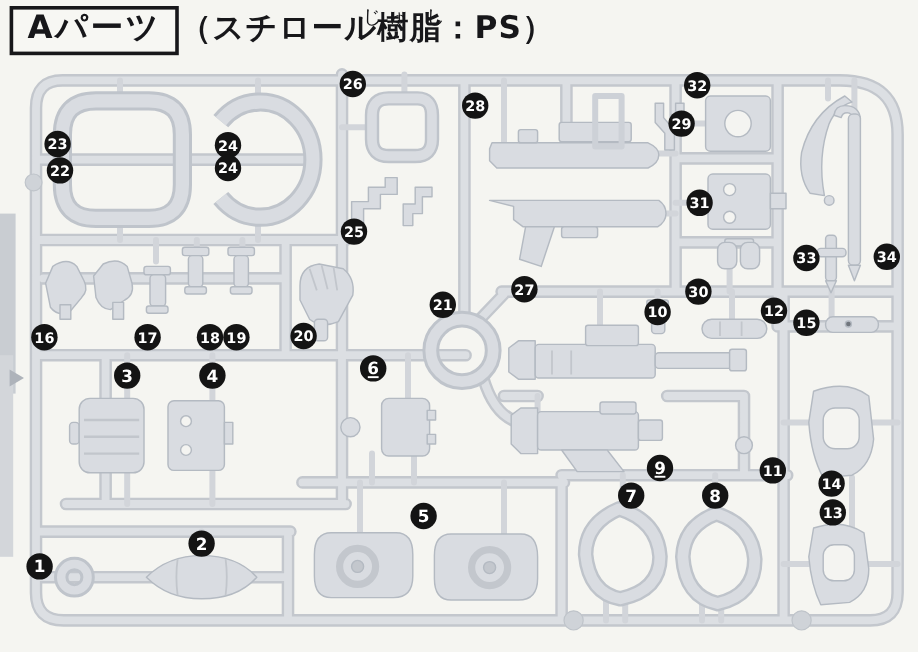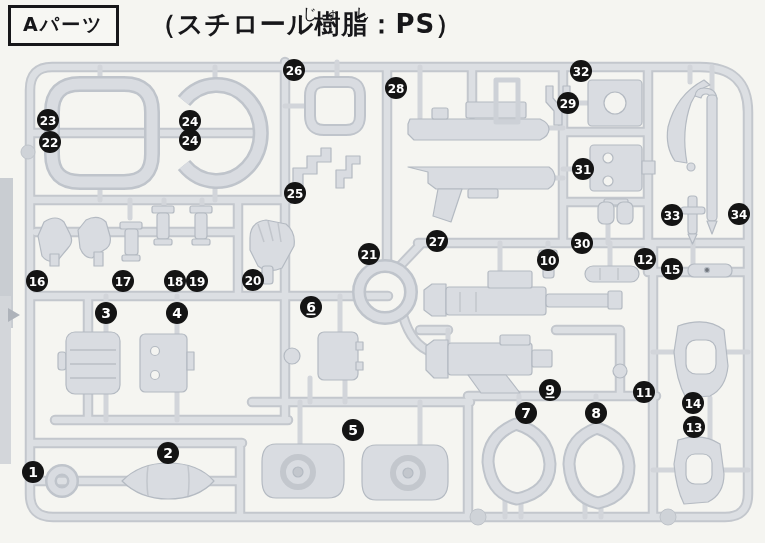--- a/index.html
+++ b/index.html
@@ -7,21 +7,21 @@
     width:765px;height:543px;position:relative;overflow:hidden;
     background:#f5f5f1;
     font-family:"DejaVu Sans","Liberation Sans",sans-serif;
     color:#17171a;
   }
   .header{position:absolute;left:0;top:0;width:765px;height:54px;}
   .part-box{
     position:absolute;left:8px;top:5px;
     border:3px solid #17171a;background:#f7f7f3;
     padding:0 12px 3px 12px;
-    font-size:19px;font-weight:600;letter-spacing:2px;line-height:32px;
+    font-size:27px;font-weight:600;letter-spacing:2px;line-height:32px;
   }
   .material{
     position:absolute;left:150px;top:9px;
     font-size:26px;font-weight:600;letter-spacing:1px;line-height:30px;
   }
   .furigana{
     position:absolute;left:152px;top:-10px;
     font-size:16px;font-weight:400;letter-spacing:5px;
   }
   svg{position:absolute;left:0;top:0;}

